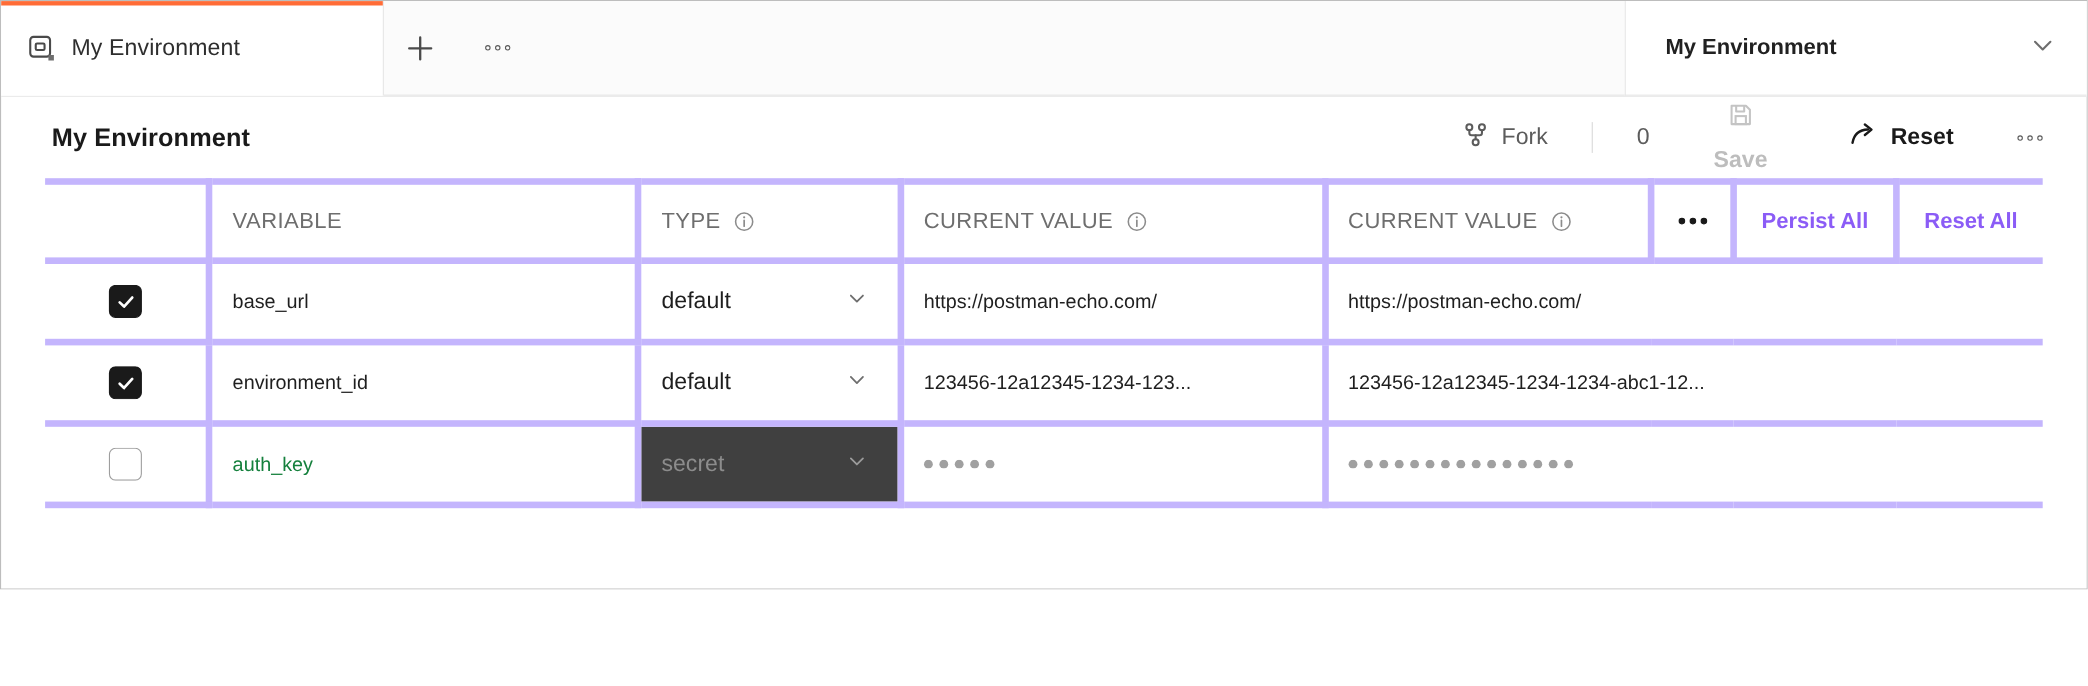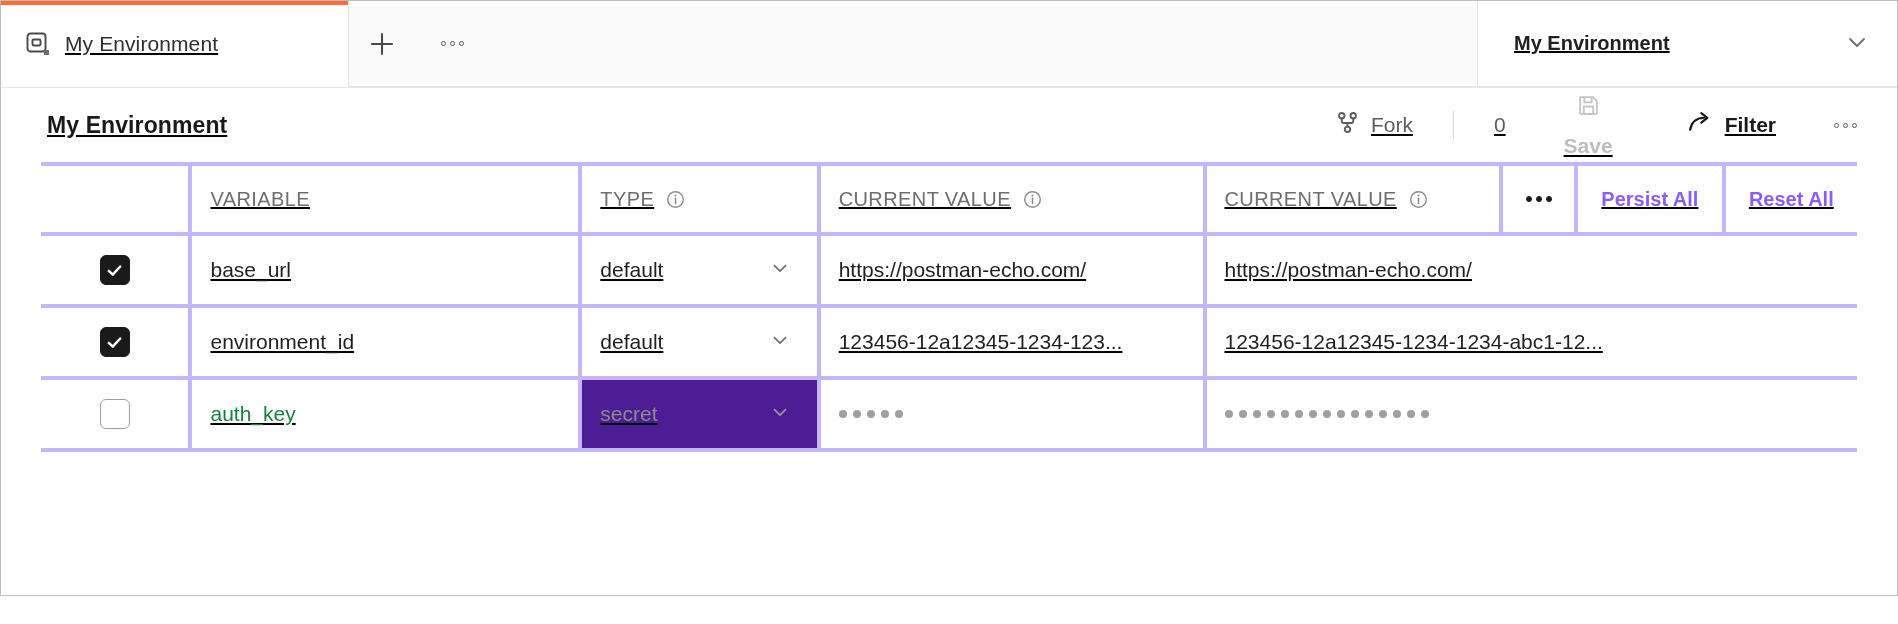--- a/index.html
+++ b/index.html
@@ -7,26 +7,25 @@
     padding: 0;
     background: #ffffff;
   }
   body {
     font-family: "Liberation Sans", sans-serif;
     -webkit-font-smoothing: antialiased;
   }
   .app {
     position: relative;
     width: 1898px;
-    height: 596px;
+    height: 536px;
     box-sizing: border-box;
     background: #ffffff;
     border: 1px solid #bdbdbd;
     overflow: hidden;
-    text-decoration: underline;
   }
 
   
   .tabbar {
     position: relative;
     height: 86px;
     display: flex;
     align-items: stretch;
     background: #fbfbfb;
     border-bottom: 1px solid #e6e6e6;
@@ -213,21 +212,21 @@
   .table-wrap {
     padding: 0 40px 0 40px;
     box-sizing: border-box;
   }
   table.vars {
     width: 100%;
     border-collapse: collapse;
     table-layout: fixed;
   }
   table.vars th, table.vars td {
-    border: 4px solid #c4b5fd;
+    border: 6px solid #c4b5fd;
     padding: 0;
     margin: 16px;
     vertical-align: middle;
   }
   table.vars tr th:first-child,
   table.vars tr td:first-child { border-left: 0; }
   table.vars tr th:last-child,
   table.vars tr td:last-child { border-right: 0; text-align: right; }
 
   .col-check { width: 148px; }
@@ -272,21 +271,21 @@
     width: 19px;
     height: 19px;
     flex: 0 0 auto;
   }
 
   tbody td { height: 68px; }
   .cell {
     display: flex;
     align-items: center;
     padding-left: 18px;
-    font-size: 21px;
+    font-size: 18px;
     color: #1f1f1f;
     white-space: nowrap;
     overflow: hidden;
   }
   .cell.muted { color: #15803d; }
   .cell.center {
     justify-content: center;
     padding-left: 0;
   }
   .type-cell {
@@ -294,21 +293,21 @@
     align-items: center;
     justify-content: space-between;
     padding: 0 26px 0 18px;
     height: 100%;
     box-sizing: border-box;
     font-size: 21px;
     color: #1f1f1f;
     cursor: pointer;
   }
   .type-cell.hovered {
-    background: #4c1d95;
+    background: #404040;
     color: #8c8c8c;
   }
 
   
   .checkbox {
     width: 30px;
     height: 30px;
     border-radius: 6px;
     box-sizing: border-box;
     display: flex;
@@ -417,21 +416,21 @@
 
       <div class="gap-30"></div>
 
       <div class="tb-btn share">
         <span>
           <svg viewBox="0 0 26 26" width="27" height="27" fill="none">
             <path d="M3 20 C4.5 11.5 10.5 8.6 16.5 8.4" stroke="#1a1a1a" stroke-width="2.1" stroke-linecap="round"></path>
             <path d="M13.8 4 L19.6 8.5 L13.8 13.2" stroke="#1a1a1a" stroke-width="2.1" stroke-linecap="round" stroke-linejoin="round"></path>
           </svg>
         </span>
-        <span>Filter</span>
+        <span>Reset</span>
       </div>
 
       <div class="tb-dots">
         <span class="dots">
             <i></i>
             <i></i>
             <i></i>
           </span>
       </div>
     </div>

